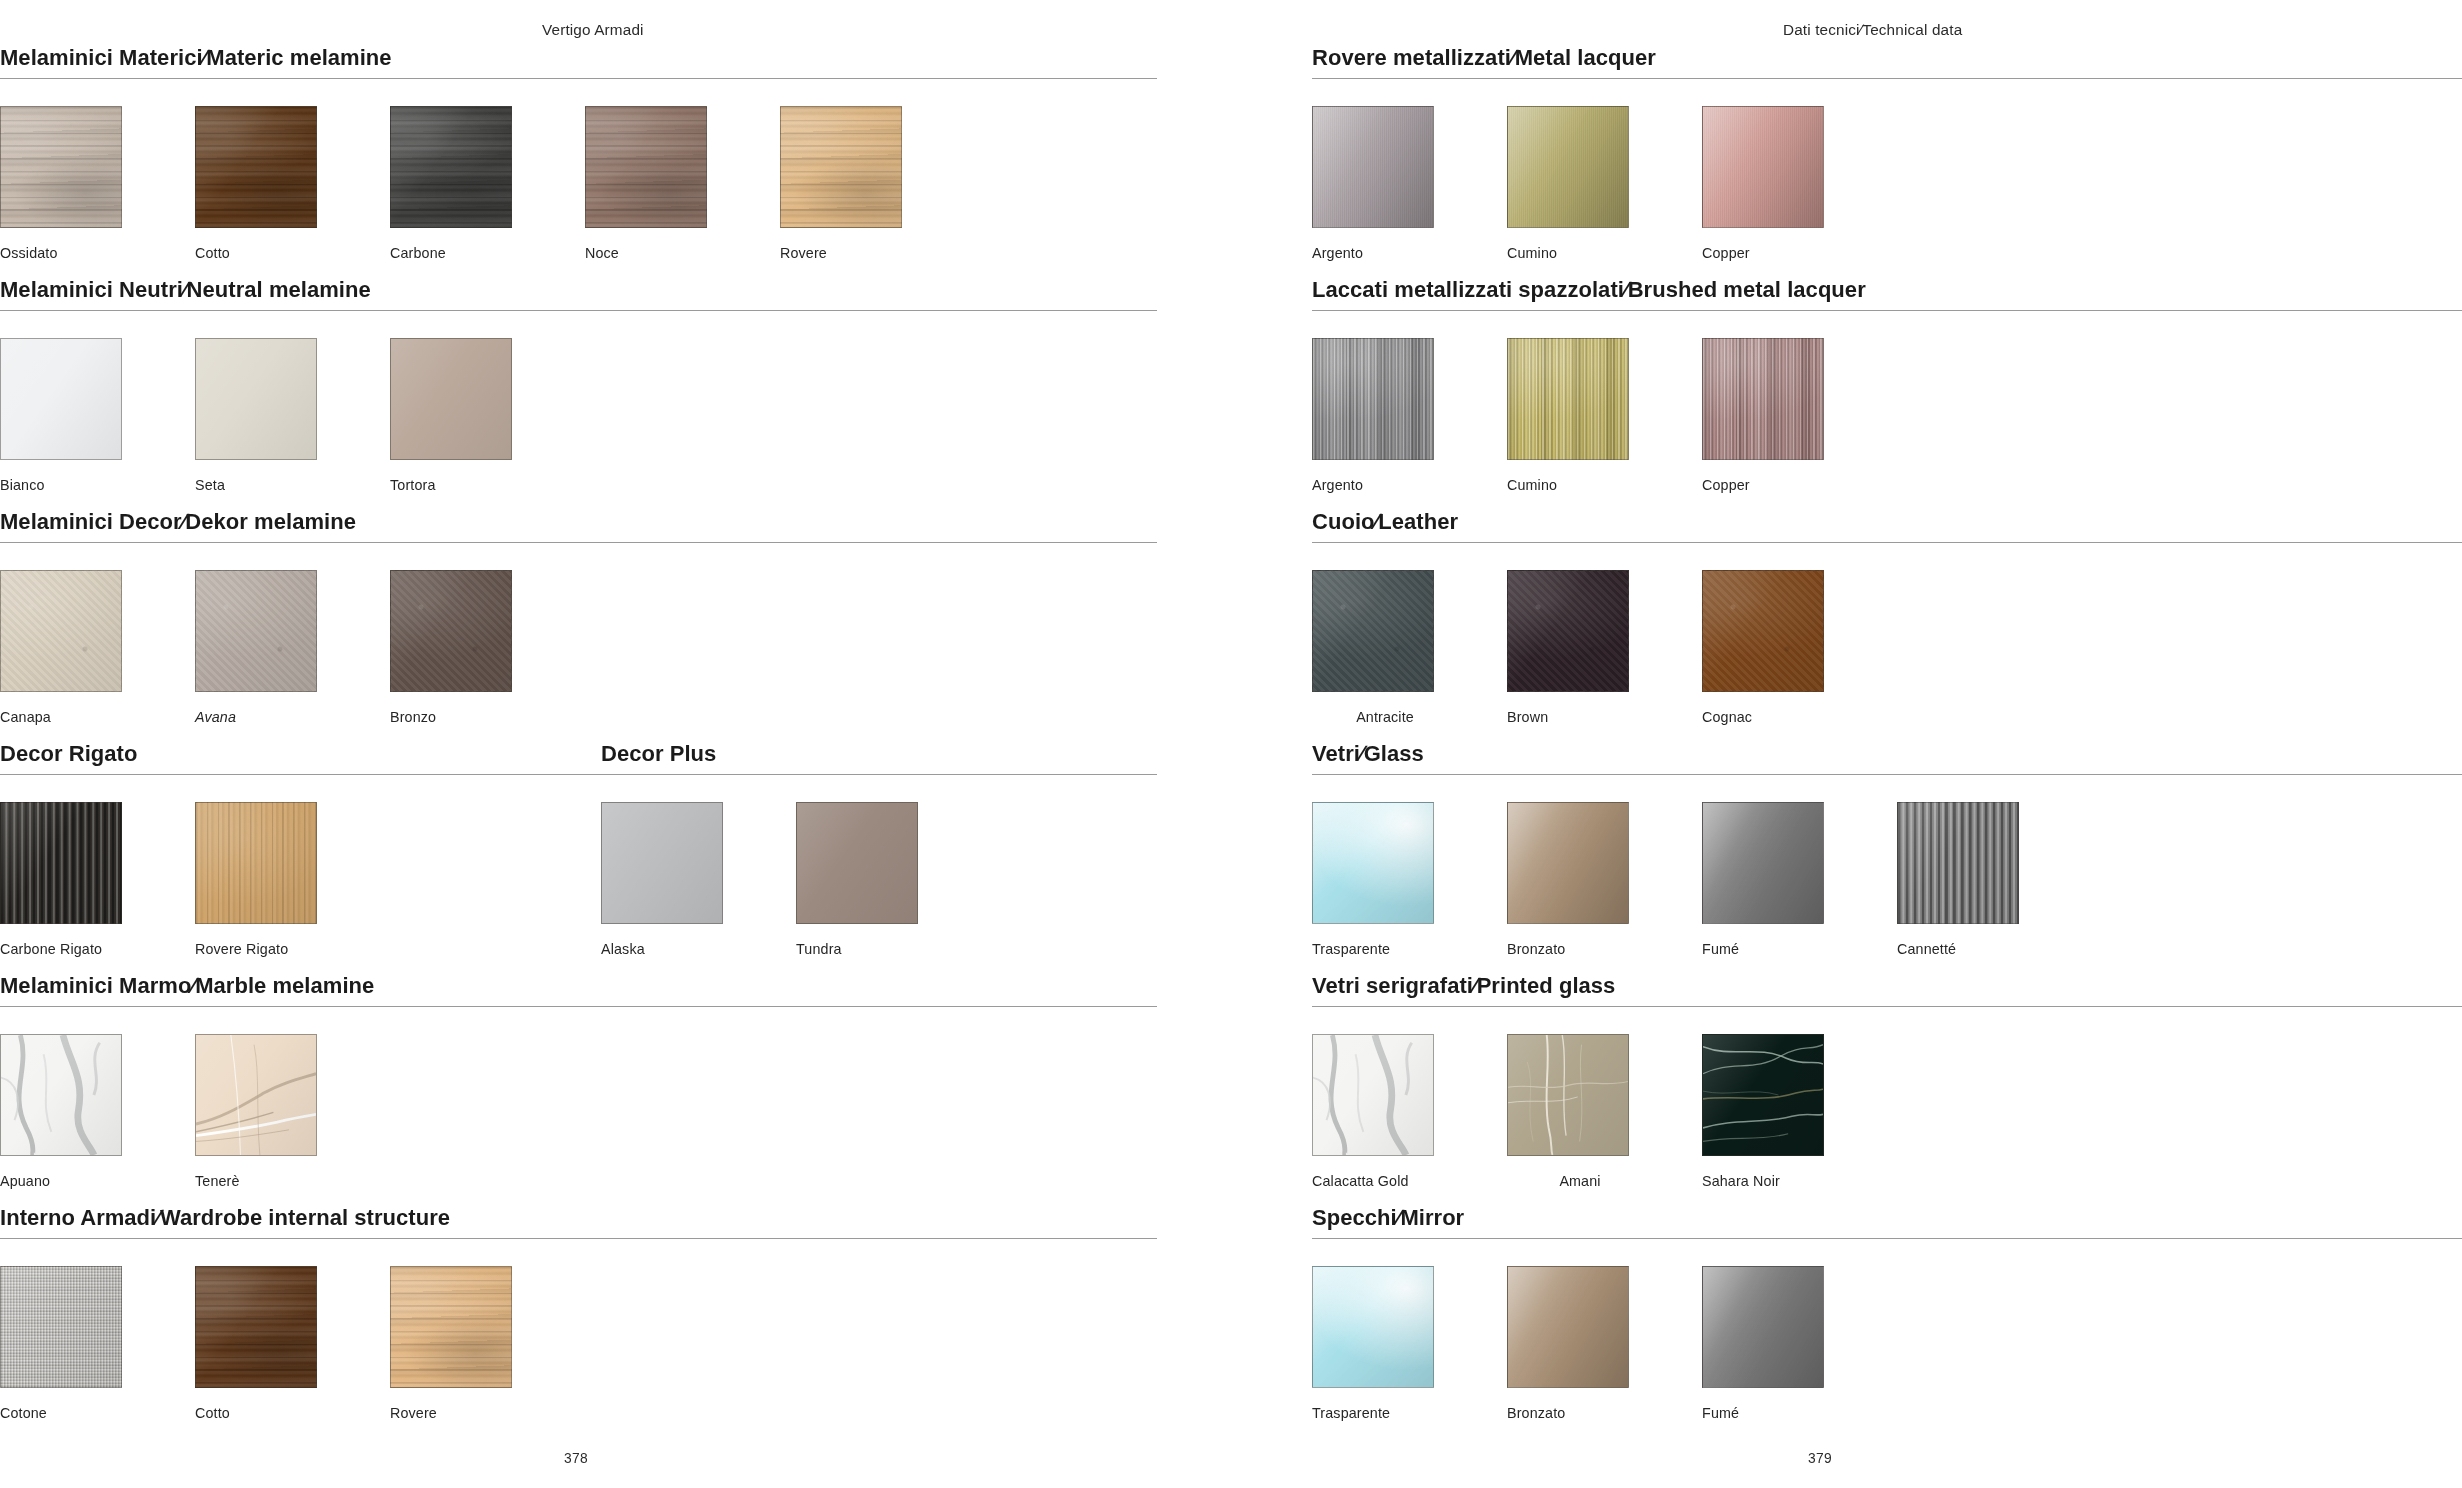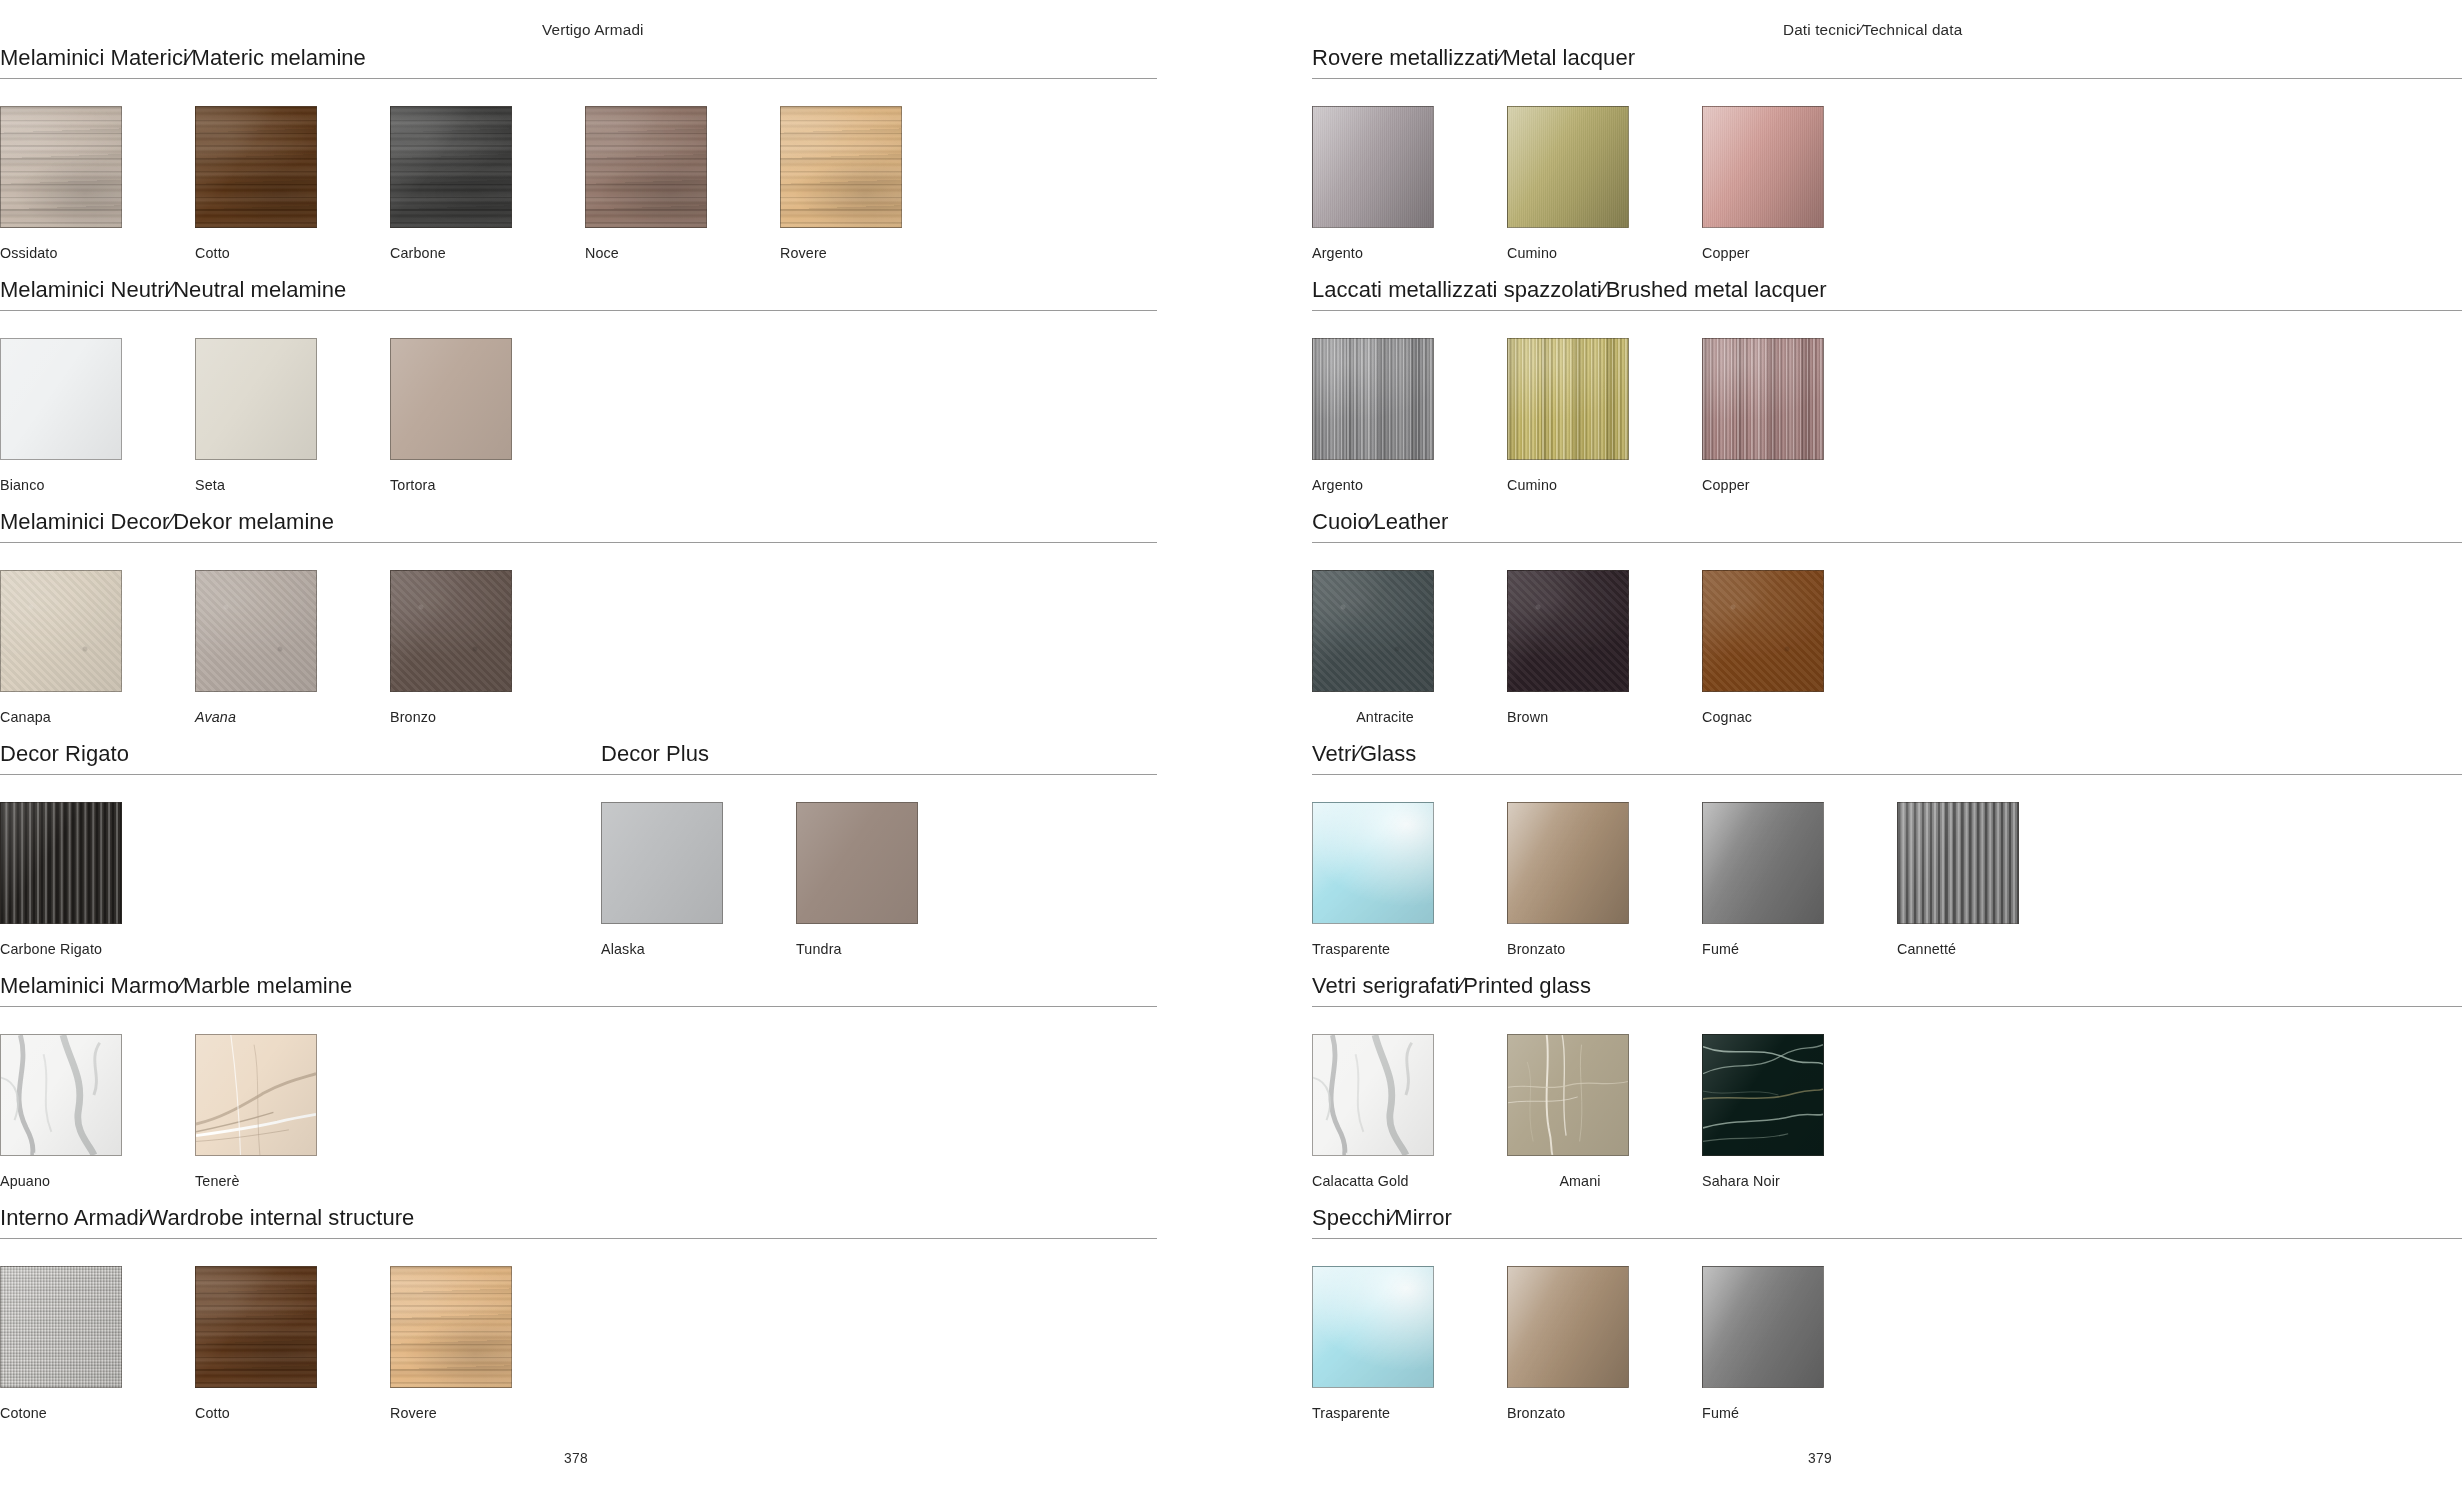--- a/index.html
+++ b/index.html
@@ -29,21 +29,21 @@
     font-size:13.8px;color:#2b2b2b;letter-spacing:.02em;
   }
   .page.left .page-no{left:564px;}
   .page.right .page-no{left:577px;}
 
   
   .section{position:absolute;}
   .sec-head{
     position:relative;
     font-size:22px;
-    font-weight:400;
+    font-weight:700;
     letter-spacing:.002em;
     color:#1b1b1b;
     line-height:1.0;
     white-space:nowrap;
     padding-bottom:8.9px;
   }
   .sec-rule{
     height:1px;background:#9a9a9a;width:100%;
   }
   .sec-head-row{display:flex;align-items:flex-end;}
@@ -218,20 +218,24 @@
         <div class="section" style="left: 0px; top: 743px; width: 1157px;">
           <div class="sec-head-row">
             <div class="sec-head">Decor Rigato</div>
             <div class="sec-head second" style="position: absolute; left: 601px;">Decor Plus</div>
           </div>
           <div class="sec-rule"></div>
           <div class="swatch-row">
             <div class="cell" style="left: 0px;">
               <div class="sw tex-rib" style="background-color: rgb(51, 48, 45);"></div>
               <div class="cap">Carbone Rigato</div>
+            </div>
+            <div class="cell" style="left: 195px;">
+              <div class="sw tex-wood-v" style="background-color: rgb(207, 163, 105);"></div>
+              <div class="cap">Rovere Rigato</div>
             </div>
             <div class="cell" style="left: 601px;">
               <div class="sw " style="background-color: rgb(188, 190, 192);"></div>
               <div class="cap">Alaska</div>
             </div>
             <div class="cell" style="left: 796px;">
               <div class="sw " style="background-color: rgb(155, 138, 128);"></div>
               <div class="cap">Tundra</div>
             </div>
           </div>

